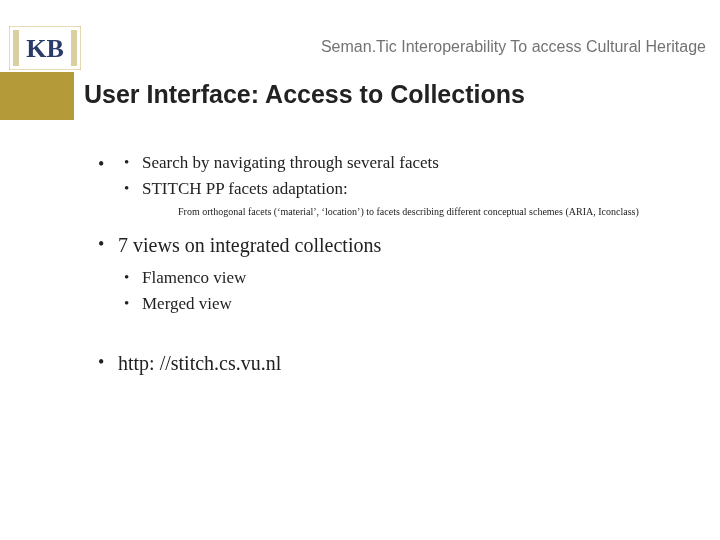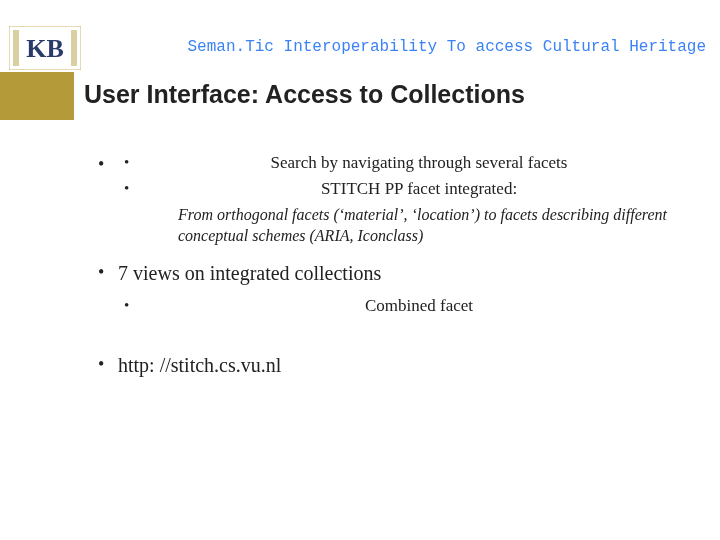--- a/index.html
+++ b/index.html
@@ -1,31 +1,31 @@
 <!DOCTYPE html>
 <html><head>
 <meta charset="utf-8">
 <style>
   * { margin: 0; padding: 0; box-sizing: border-box; }
   html, body { width: 720px; height: 540px; font-family: Georgia, 'Times New Roman', serif; background: #fff; overflow: hidden; }
   .slide { position: relative; width: 704px; height: 540px; margin-top: 24px; }
   .header-strip { position: absolute; left: 0; top: 0; width: 720px; height: 48px; }
   .logo-box { position: absolute; left: 0; top: 0; width: 90px; height: 48px; display: flex; align-items: center; justify-content: center; }
   .logo-svg { width: 72px; height: 44px; }
-  .header-title { position: absolute; right: 14px; top: 14px; font-size: 16px; color: #3b82f6; font-family: Liberation Mono, monospace; }
+  .header-title { position: absolute; right: 14px; top: 14px; font-size: 16px; color: #737373; font-family: Liberation Sans, sans-serif; }
   .gold-block { position: absolute; left: 0; top: 48px; width: 74px; height: 48px; background: #b59a3a; }
   .slide-title { position: absolute; left: 84px; top: 56px; font-family: Verdana, Arial, sans-serif; font-weight: bold; font-size: 25px; color: #222; }
   .content { position: absolute; left: 96px; top: 120px; width: 600px; font-family: Georgia, serif; color: #222; }
   ul.level1 { list-style: none; }
   ul.level1 > li { position: relative; padding-left: 22px; font-size: 20px; margin-bottom: 8px; line-height: 1.35; }
   ul.level1 > li::before { content: "•"; position: absolute; left: 2px; top: 0; font-size: 18px; }
-  ul.level2 { list-style: none; margin-top: 8px; margin-bottom: 4px; text-align: center; }
+  ul.level2 { list-style: none; margin-top: 8px; margin-bottom: 4px; }
   ul.level2 > li { position: relative; padding-left: 24px; font-size: 17px; margin-bottom: 3px; line-height: 1.35; }
   ul.level2 > li::before { content: "•"; position: absolute; left: 6px; top: 0; font-size: 15px; }
-  .sub-note { font-style: italic; font-size: 16px; margin-left: 60px; margin-top: 4px; margin-bottom: 14px; line-height: 1.3; }
+  .sub-note { font-size: 10px; margin-left: 60px; margin-top: 4px; margin-bottom: 14px; line-height: 1.3; }
   .spacer-md { height: 26px; }
 </style>
 </head>
 <body>
 
 <div class="slide">
 
   <div class="header-strip">
     <div class="logo-box">
       <svg class="logo-svg" viewBox="0 0 72 44">
@@ -41,29 +41,30 @@
 
   <div class="gold-block"></div>
 
   <div class="slide-title">User Interface: Access to Collections</div>
 
   <div class="content">
     <ul class="level1">
       <li>
         <ul class="level2">
           <li><span>Search by navigating through several facets</span></li>
-          <li><span>STITCH PP facet integrated:</span></li>
+          <li><span>STITCH PP facets adaptation:</span></li>
         </ul>
         <div class="sub-note">From orthogonal facets (‘material’, ‘location’) to facets describing different conceptual schemes (ARIA, Iconclass)</div>
       </li>
 
       <li>
         <span>7 views on integrated collections</span>
         <ul class="level2">
-          <li><span>Combined facet</span></li>
+          <li><span>Flamenco view</span></li>
+          <li><span>Merged view</span></li>
         </ul>
       </li>
 
       <li style="visibility:hidden; height:0; margin:0; padding:0;"></li>
     </ul>
 
     <div class="spacer-md"></div>
 
     <ul class="level1">
       <li>

